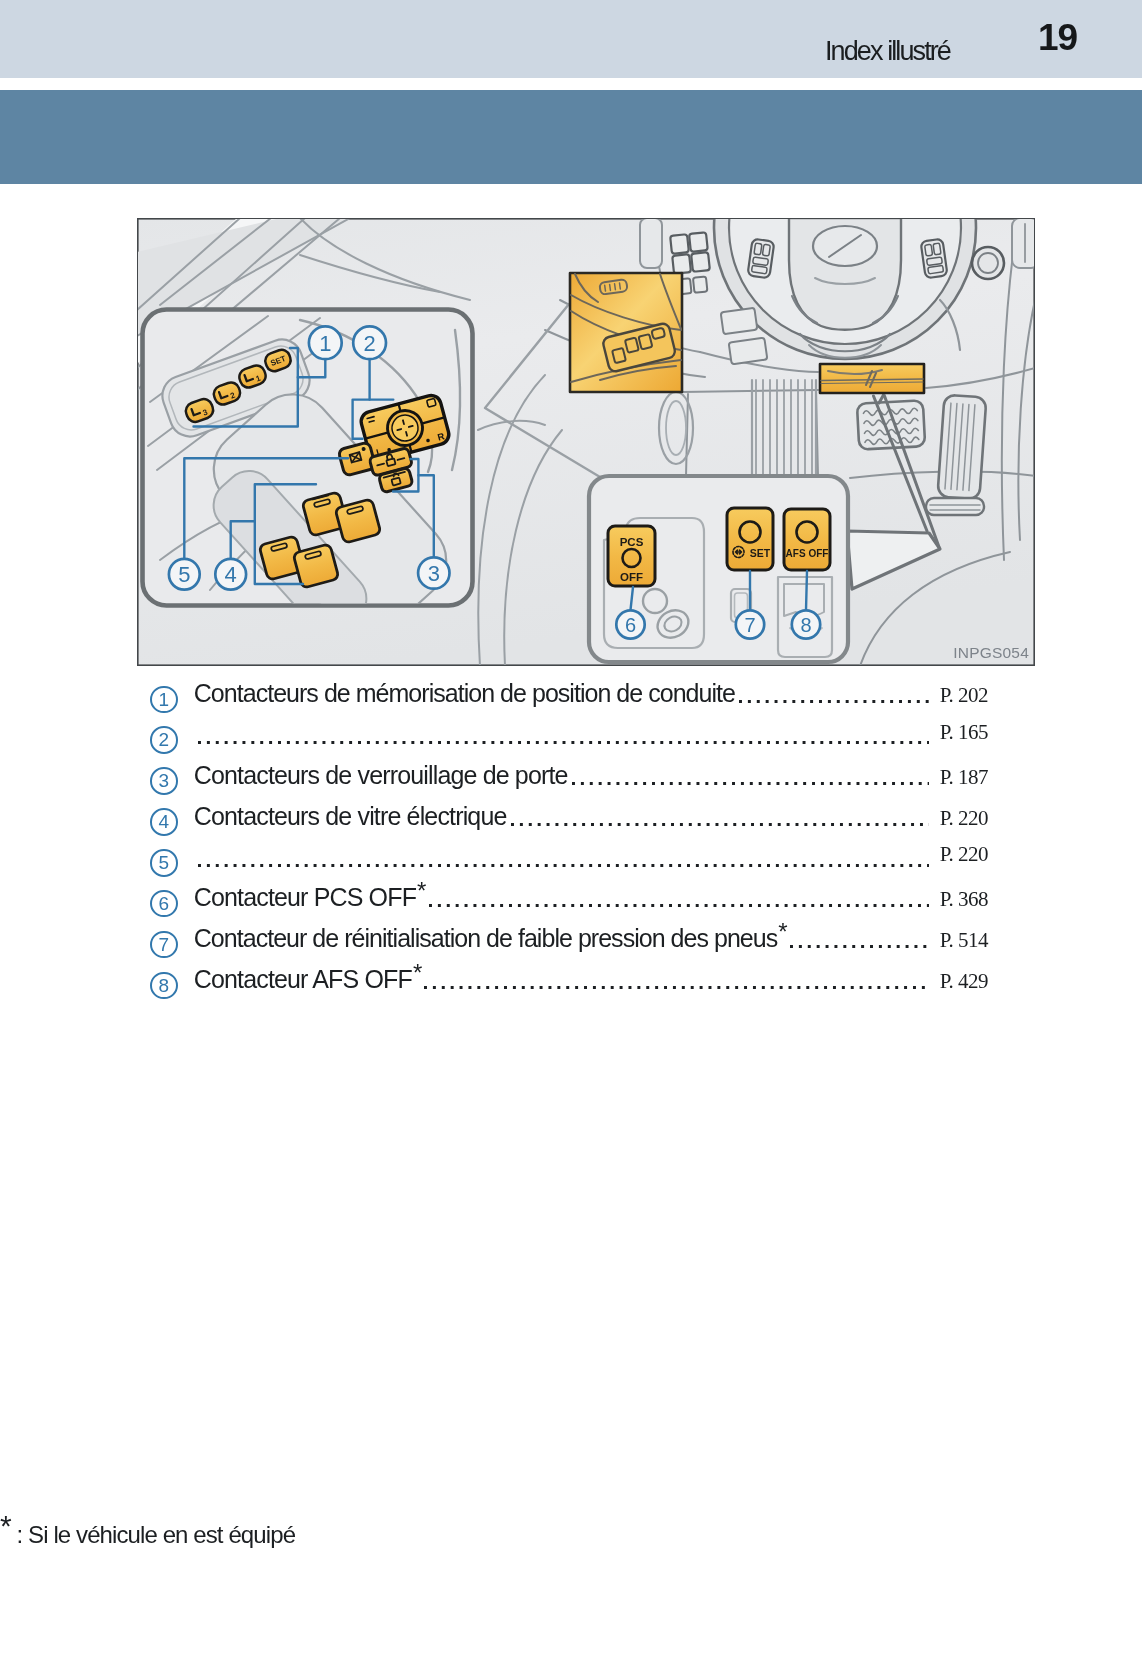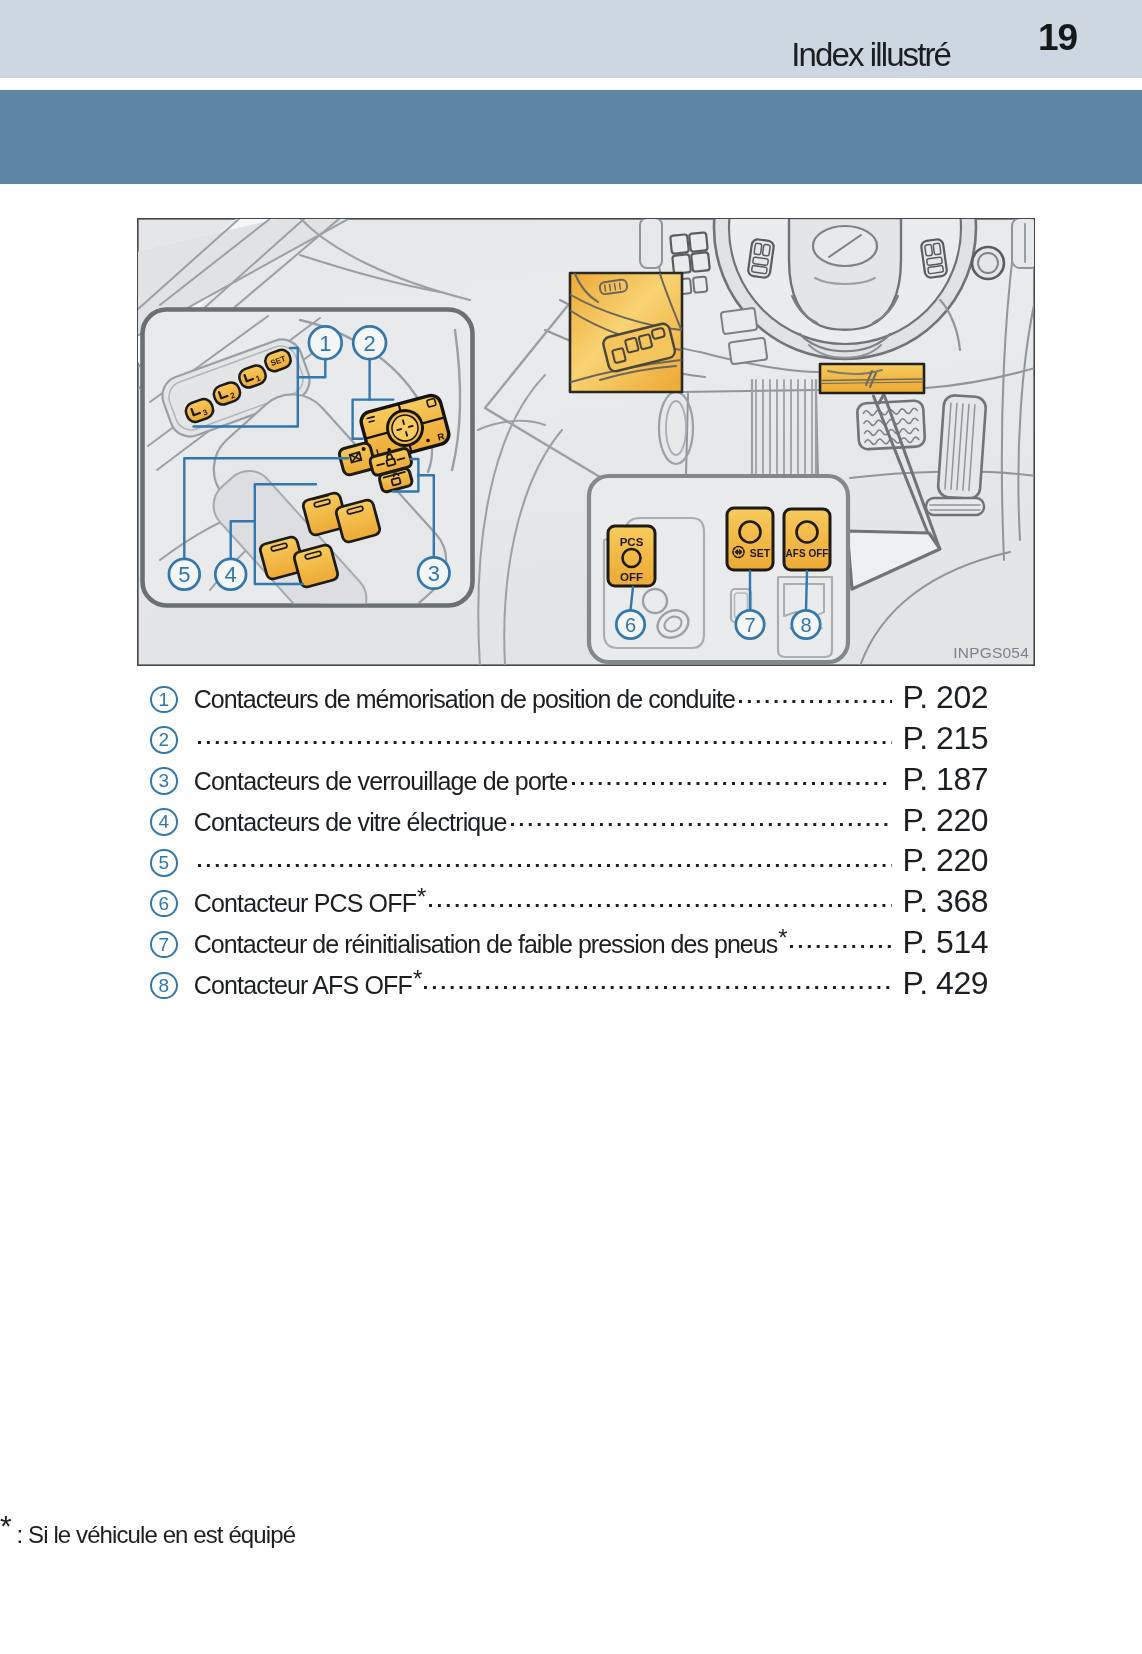--- a/index.html
+++ b/index.html
@@ -5,21 +5,21 @@
   html,body{margin:0;padding:0;background:#ffffff;}
   body{width:1142px;height:1654px;position:relative;overflow:hidden;
        font-family:"Liberation Sans", sans-serif;}
   .abs{position:absolute;}
 </style>
 </head>
 <body>
 
 <div class="abs" style="left:0;top:0;width:1142px;height:78px;background:#cdd7e2;"></div>
 
-<div class="abs" style="left:0;top:36px;width:950px;text-align:right;font-size:33px;letter-spacing:-1.9px;color:#1b1e20;">Index illustré</div>
+<div class="abs" style="left:0;top:36px;width:950px;text-align:right;font-size:27px;letter-spacing:-1.9px;color:#1b1e20;">Index illustré</div>
 
 <div class="abs" style="left:1038px;top:17px;font-size:37px;font-weight:bold;letter-spacing:-1px;color:#16181a;">19</div>
 
 <div class="abs" style="left:0;top:90px;width:1142px;height:94px;background:#5e85a3;"></div>
 
 <div class="abs" style="left:137px;top:218px;width:898px;height:448px;">
 <svg width="898" height="448" viewBox="137 218 898 448" style="display:block">
 <defs>
 <linearGradient id="yg" x1="0" y1="0" x2="0" y2="1">
  <stop offset="0" stop-color="#f7cb5e"></stop>
@@ -430,21 +430,21 @@
   <div class="row">
       <span class="num">1</span>
       <span class="txt">Contacteurs de mémorisation de position de conduite</span>
       <span class="lead"></span>
       <span class="pg">P. 202</span>
     </div>
 
   <div class="row">
       <span class="num">2</span>
       <span class="lead"></span>
-      <span class="pg">P. 215</span>
+      <span class="pg">P. 165</span>
     </div>
 
   <div class="row">
       <span class="num">3</span>
       <span class="txt">Contacteurs de verrouillage de porte</span>
       <span class="lead"></span>
       <span class="pg">P. 187</span>
     </div>
 
   <div class="row">
@@ -483,19 +483,19 @@
 </div>
 <style>
   .row{display:flex;height:40.85px;align-items:baseline;color:#1c1f22;}
   .num{flex:0 0 auto;width:23.6px;height:23.6px;border:2.5px solid #3278ad;border-radius:50%;
        color:#3278ad;font-size:19px;line-height:24px;text-align:center;align-self:center;margin-right:16.2px;}
   .txt{flex:0 0 auto;font-size:25px;letter-spacing:-0.85px;white-space:nowrap;}
   .star{font-size:24px;position:relative;top:-7px;left:1px;}
   .lead{flex:1 1 auto;align-self:flex-end;height:3.1px;margin:0 11px 16.6px 4px;
         background-image:radial-gradient(circle at 1.55px 1.55px,#1c1f22 1.5px,rgba(0,0,0,0) 1.75px);
         background-size:8.9px 3.1px;background-repeat:repeat-x;}
-  .pg{flex:0 0 auto;font-size:32px;letter-spacing:-0.5px;}
+  .pg{flex:0 0 auto;font-size:21px;letter-spacing:-0.5px;font-family:Liberation Serif, serif;}
   .row:nth-child(1) .txt,.row:nth-child(7) .txt{letter-spacing:-0.97px;}
 </style>
 
 <div class="abs" style="left:0;top:1516px;width:1037px;font-size:24px;letter-spacing:-0.9px;color:#1c1f22;">
   <span style="font-size:30px;position:relative;top:-7px;">*</span><span> : Si le véhicule en est équipé</span>
 </div>
 
 </body></html>

